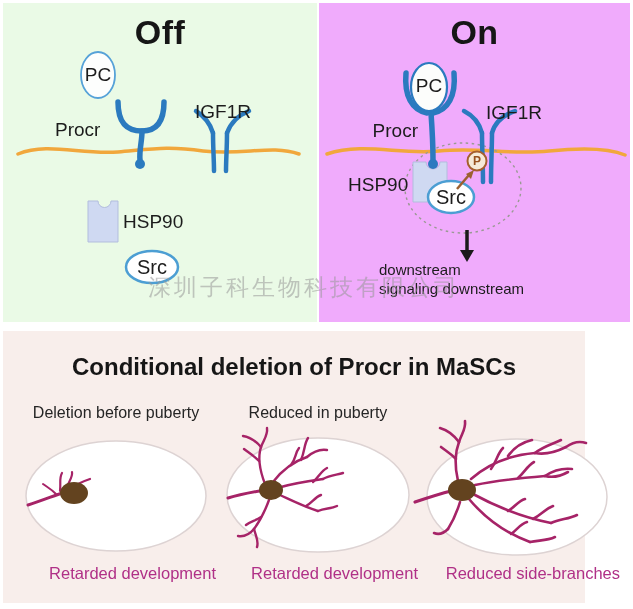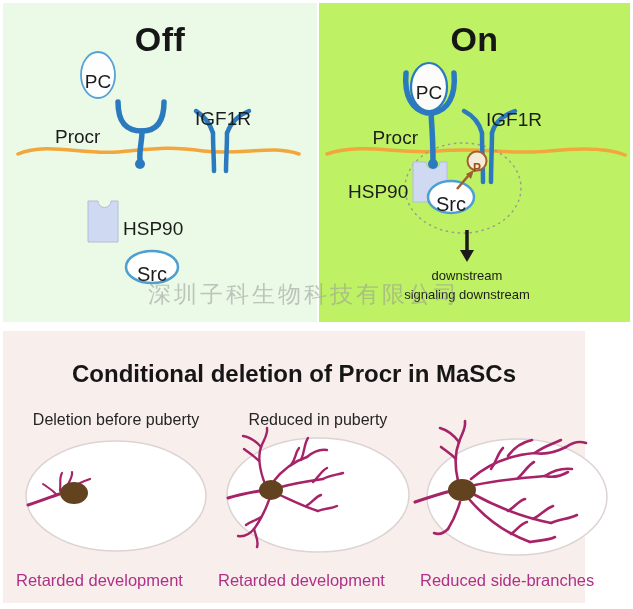--- a/index.html
+++ b/index.html
@@ -1,31 +1,31 @@
 <!DOCTYPE html>
 <html><head>
 <meta charset="utf-8">
 <style>
   html,body{margin:0;padding:0;background:#ffffff;}
   body{font-family:"Liberation Sans","DejaVu Sans",sans-serif;}
   #figure{position:relative;width:633px;height:609px;background:#ffffff;overflow:hidden;}
   .panel{position:absolute;}
   #panel-off{left:3px;top:3px;width:314px;height:319px;background:#eafae6;}
-  #panel-on{left:319px;top:3px;width:311px;height:319px;background:#bef264;}
+  #panel-on{left:319px;top:3px;width:311px;height:319px;background:#f0abfc;}
   #panel-bottom{left:3px;top:331px;width:582px;height:272px;background:#f8eeeb;}
-  .abs{position:absolute;margin-top:7px;}
+  .abs{position:absolute;}
   .panel-title{width:100%;text-align:center;font-size:34px;font-weight:bold;color:#161616;letter-spacing:0.5px;}
   .lbl{font-size:19px;color:#1c1c1c;white-space:nowrap;}
   .lbl-c{text-align:center;}
   .svg-layer{position:absolute;left:0;top:0;}
-  .note{font-size:13px;color:#1c1c1c;text-align:center;white-space:nowrap;}
+  .note{font-size:15px;color:#1c1c1c;white-space:nowrap;}
   .p-letter{font-size:12px;font-weight:bold;color:#97511f;text-align:center;}
   .bottom-title{width:100%;text-align:center;font-size:24px;font-weight:bold;color:#161616;}
   .col-label{font-size:16px;color:#252525;text-align:center;}
-  .col-caption{font-size:16.5px;color:#b03087;text-align:left;}
+  .col-caption{font-size:16.5px;color:#b03087;text-align:right;}
   #watermark{left:148px;top:272px;font-size:23px;letter-spacing:3px;color:rgba(152,152,152,0.55);white-space:nowrap;}
 </style>
 </head>
 <body>
 
 <div id="figure">
 
   <div id="panel-off" class="panel">
     <svg class="svg-layer" width="314" height="319" viewBox="0 0 314 319">
 

